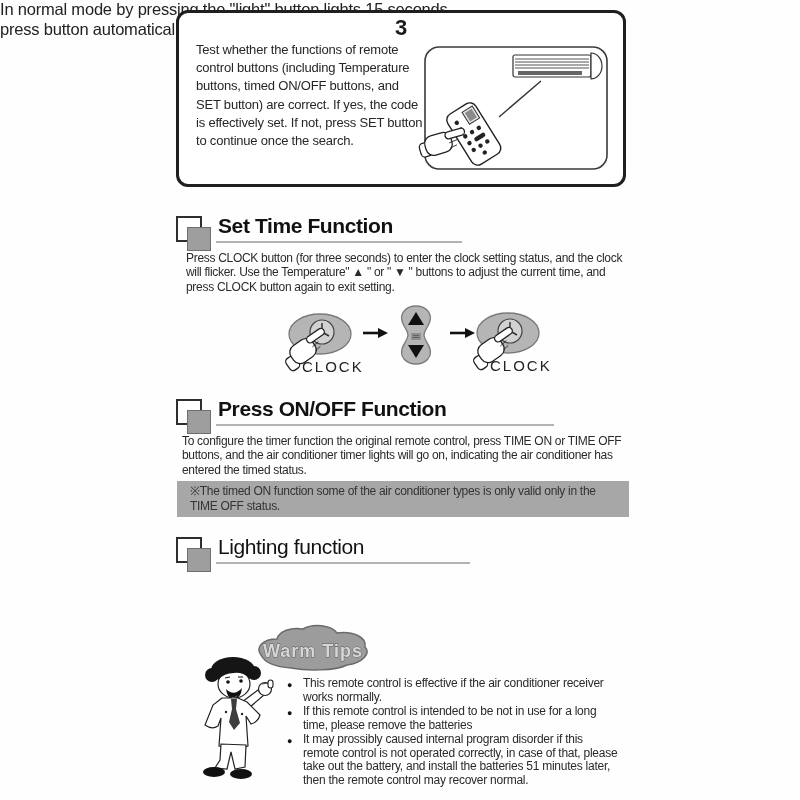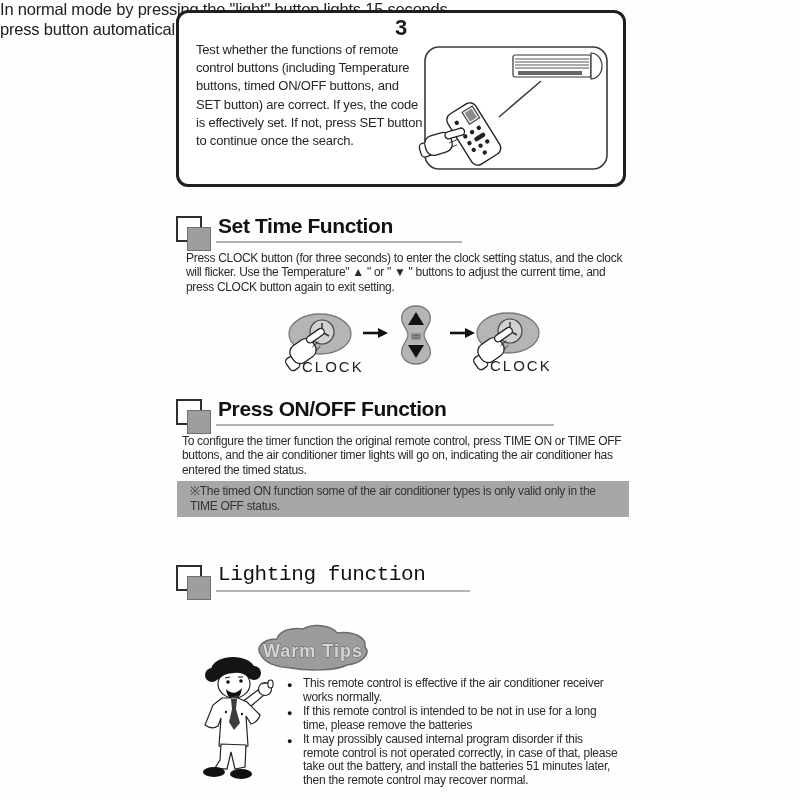--- a/index.html
+++ b/index.html
@@ -20,21 +20,21 @@
   .sq-outline{position:absolute;left:0;top:2px;width:22px;height:22px;
               border:2px solid #2e2e2e;background:#fff;}
   .sq-fill{position:absolute;left:11px;top:13px;width:22px;height:22px;
            background:#9e9e9e;border:1px solid #6f6f6f;}
   .sec-title{position:absolute;left:42px;top:0;font-size:21px;letter-spacing:-0.4px;
              color:#111;white-space:nowrap;}
   .bold{font-weight:bold;}
   .sec-rule{position:absolute;left:40px;top:27px;height:2px;background:#9a9a9a;opacity:.75;}
   .sh-settime{top:214px;}
   .sh-timing{top:397px;}
-  .sh-lighting{top:563px;font-family:Liberation Mono, monospace;}
+  .sh-lighting{top:535px;}
 
   
   .body-text{position:absolute;margin:0;font-size:12px;line-height:14.4px;
              letter-spacing:-0.3px;color:#2a2a2a;}
   .p1{left:186px;top:251px;width:442px;}
   .p2{left:182px;top:434px;width:444px;}
   .note-box{position:absolute;left:177px;top:481px;width:426px;padding:3px 13px;
             background:#a7a7a7;color:#333;font-size:12px;line-height:15px;
             letter-spacing:-0.3px;}
   .p3{left:178px;top:567px;width:458px;margin:0;font-size:16.5px;line-height:19.5px;

